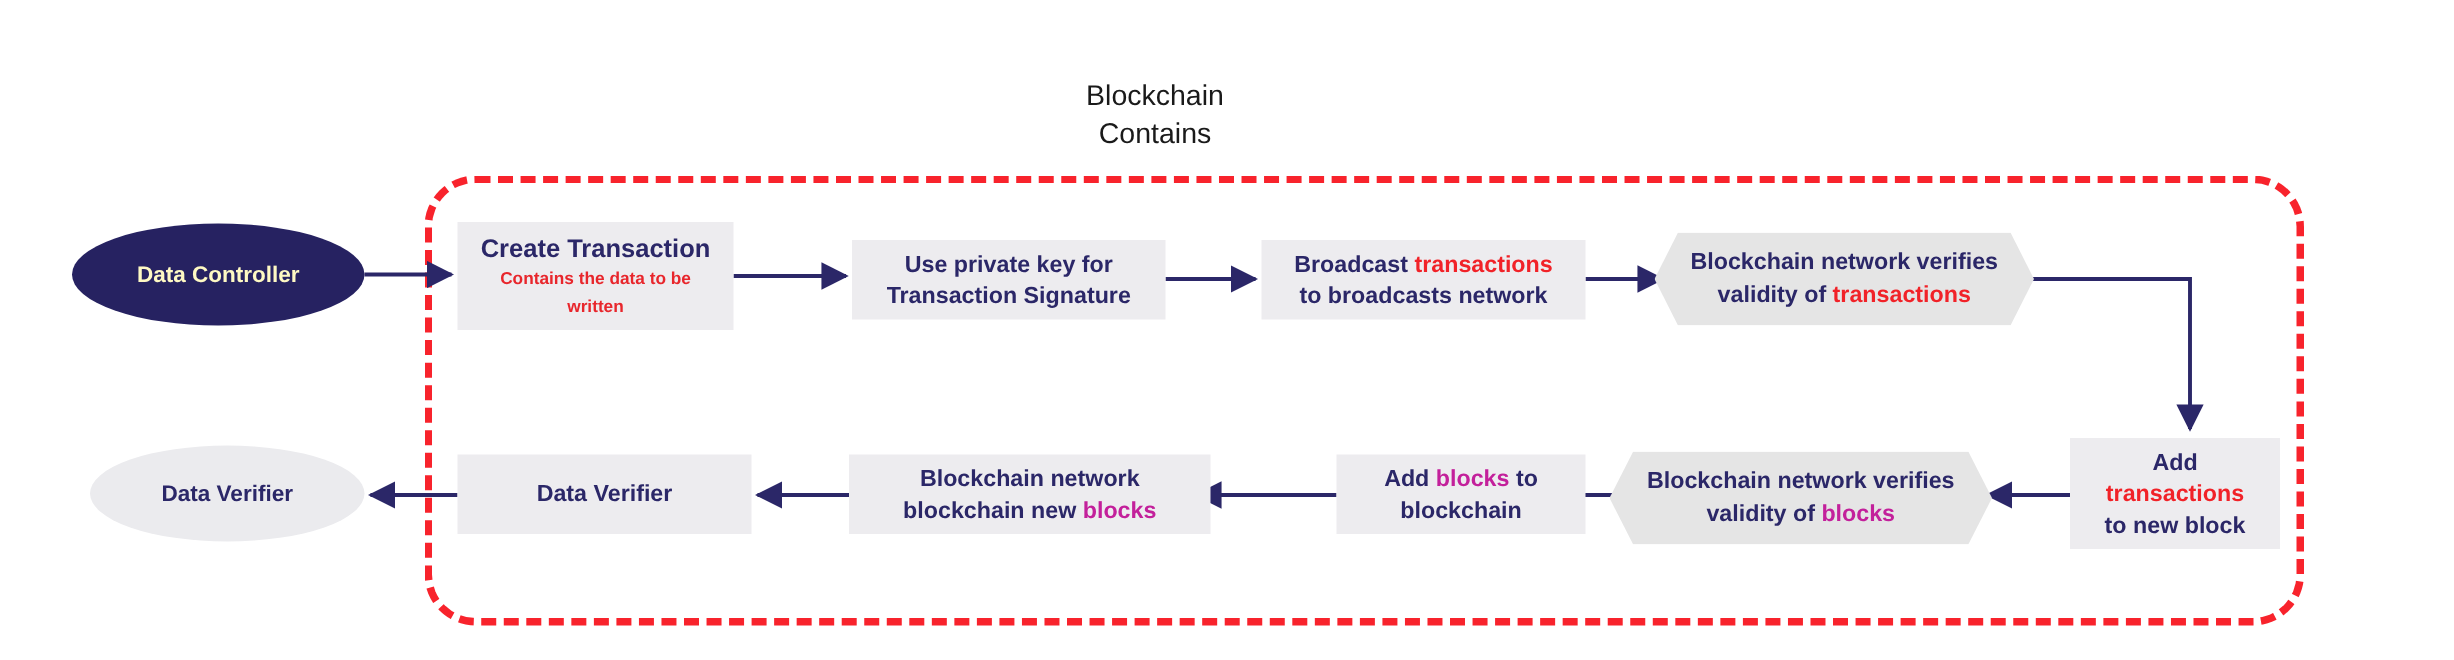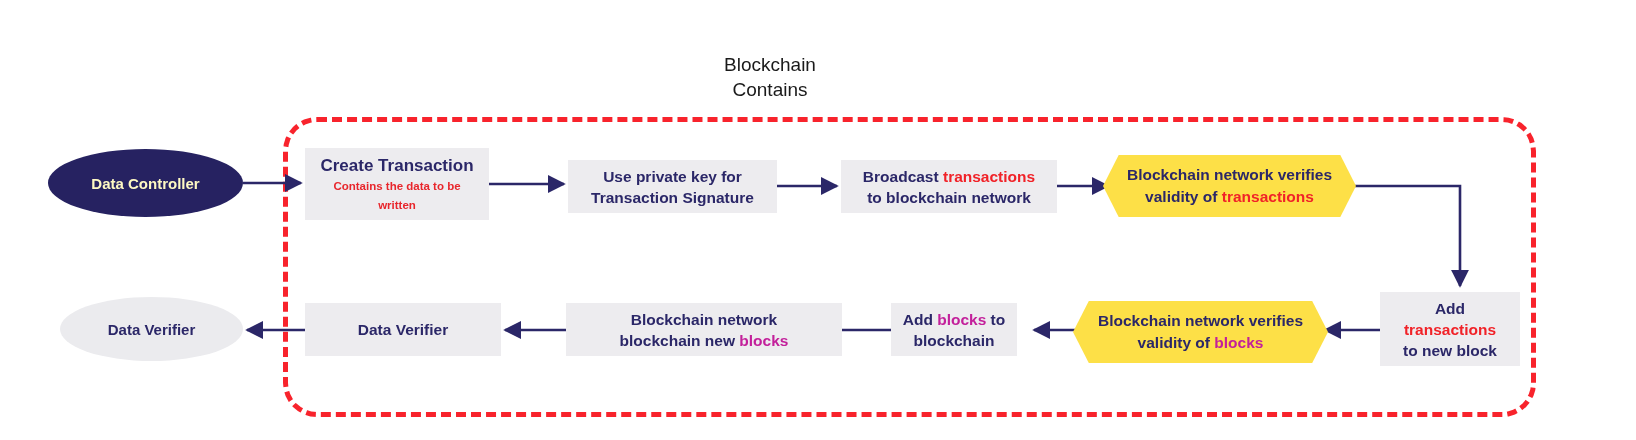--- a/index.html
+++ b/index.html
@@ -84,27 +84,27 @@
     font-size: 17px;
     line-height: 23px;
   }
   .red { color: #f12228; }
   .magenta { color: #c3209b; }
 
   #box-create       { left: 305px;  top: 148px; width: 184px; height: 72px; }
   #box-privatekey   { left: 568px;  top: 160px; width: 209px; height: 53px; }
   #box-broadcast    { left: 841px;  top: 160px; width: 216px; height: 53px; }
   #box-addtx        { left: 1380px; top: 292px; width: 140px; height: 74px; }
-  #box-addblocks    { left: 891px;  top: 303px; width: 126px; height: 53px; }
-  #box-bcbroadcast  { left: 566px;  top: 303px; width: 276px; height: 53px; }
+  #box-addblocks    { left: 891px;  top: 303px; width: 166px; height: 53px; }
+  #box-bcbroadcast  { left: 566px;  top: 303px; width: 241px; height: 53px; }
   #box-dvreceives   { left: 305px;  top: 303px; width: 196px; height: 53px; }
 
   
   .hex {
-    background: #fde047;
+    background: #e5e5e5;
     color: #2b2768;
     clip-path: polygon(6.2% 0%, 93.8% 0%, 100% 50%, 93.8% 100%, 6.2% 100%, 0% 50%);
     display: flex;
     flex-direction: column;
     align-items: center;
     justify-content: center;
     text-align: center;
     font-weight: bold;
     font-size: 15.5px;
     line-height: 22px;
@@ -173,21 +173,21 @@
 
   <div class="abs box" id="box-privatekey">
     <div>Use private key for</div>
     <div>Transaction Signature</div>
   </div>
 
   <div class="abs box" id="box-broadcast">
     <div>
       <span>Broadcast </span><span class="red">transactions</span>
     </div>
-    <div>to blockchain network</div>
+    <div>to broadcasts network</div>
   </div>
 
   <div class="abs hex" id="hex-verify-tx">
     <div>Blockchain network verifies</div>
     <div>
       <span>validity of </span><span class="red">transactions</span>
     </div>
   </div>
 
   <div class="abs box" id="box-addtx">

